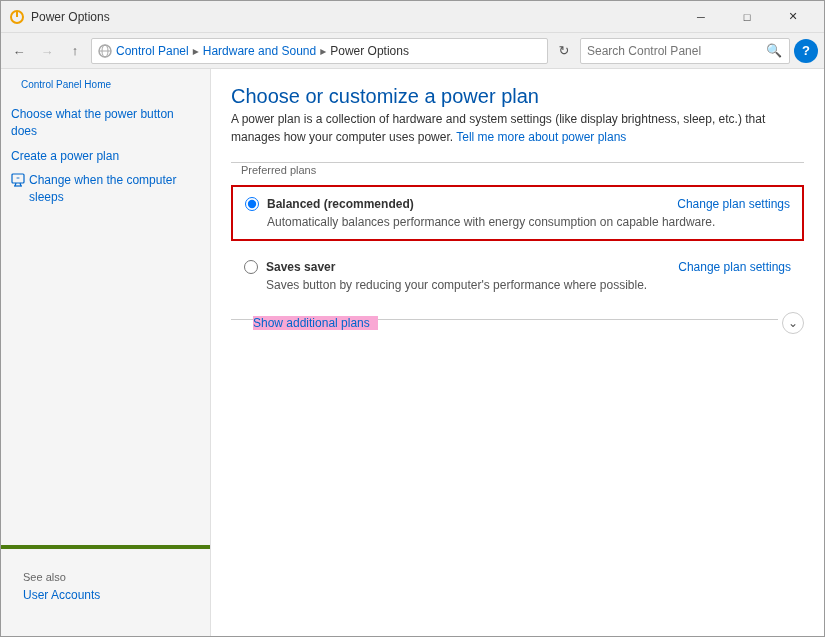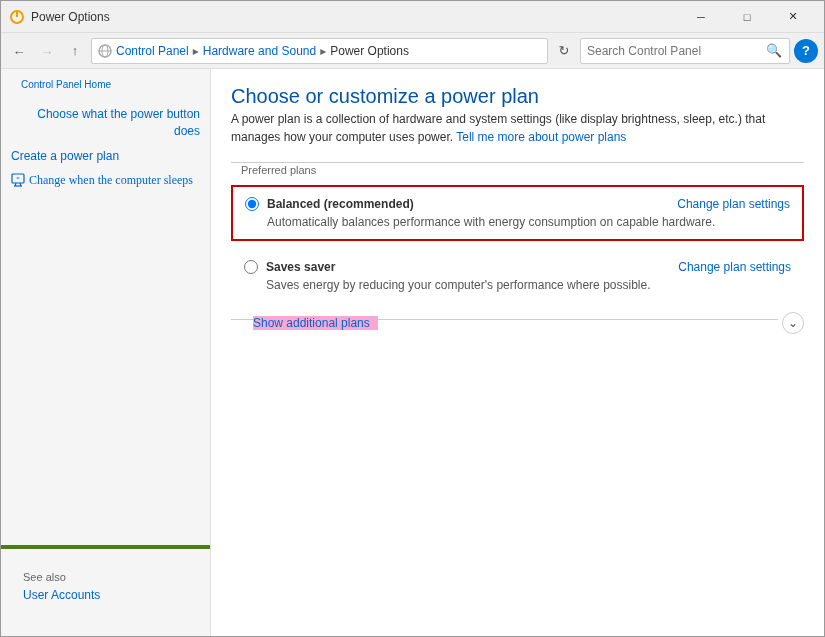--- a/index.html
+++ b/index.html
@@ -25,21 +25,21 @@
     .search-input { border: none; outline: none; flex: 1; font-size: 12px; color: #333; background: transparent; }
     .search-icon { color: #999; font-size: 13px; }
     .help-btn { width: 24px; height: 24px; background: #0078d7; border-radius: 50%; border: none; color: #fff; font-weight: bold; cursor: pointer; font-size: 13px; display: flex; align-items: center; justify-content: center; }
 
     
     .main-layout { display: flex; flex: 1; overflow: hidden; }
 
     
     .sidebar { width: 210px; background: #f5f5f5; border-right: 1px solid #e0e0e0; padding: 10px 0; display: flex; flex-direction: column; }
     .sidebar-nav { flex: 1; padding: 0 10px; }
-    .sidebar-item { margin-bottom: 2px; text-align: right; }
+    .sidebar-item { margin-bottom: 2px; }
     .sidebar-link { color: #0066cc; text-decoration: none; font-size: 12px; cursor: pointer; display: flex; align-items: flex-start; gap: 4px; line-height: 1.4; }
     .sidebar-link-icon { margin-top: 1px; flex-shrink: 0; }
     .control-panel-home { color: #0066cc; font-size: 10px; cursor: pointer; margin-bottom: 16px; padding: 0 10px; }
     .sidebar-bottom { padding: 22px; border-top: 4px solid #4d7c0f; margin-top: auto; }
     .see-also { font-size: 11px; color: #666; margin-bottom: 4px; }
 
     
     .content { flex: 1; padding: 16px 20px; overflow-y: auto; background: #fff; }
     .content-title { font-size: 20px; color: #0055aa; font-weight: normal; margin-bottom: 2px; }
     .content-desc { font-size: 12px; color: #333; line-height: 1.5; margin-bottom: 16px; }
@@ -122,21 +122,21 @@
           </a>
         </div>
 
         <div class="sidebar-item" style="margin-top:8px;">
           <a class="sidebar-link">
             <span>Create a power plan</span>
           </a>
         </div>
 
 
-        <div class="sidebar-item" style="margin-top:8px;font-family:Liberation Serif, serif;">
+        <div class="sidebar-item" style="margin-top:8px;">
           <a class="sidebar-link">
             <span class="sidebar-link-icon">
               <svg width="14" height="14" viewBox="0 0 14 14">
                 <rect x="1" y="1" width="12" height="9" rx="1" fill="none" stroke="#0066cc" stroke-width="1.2"></rect>
                 <line x1="5" y1="10" x2="4" y2="13" stroke="#0066cc" stroke-width="1.2"></line>
                 <line x1="9" y1="10" x2="10" y2="13" stroke="#0066cc" stroke-width="1.2"></line>
                 <line x1="3" y1="13" x2="11" y2="13" stroke="#0066cc" stroke-width="1.2"></line>
                 <path d="M5 5 Q7 3 9 5 Q7 7 5 5Z" fill="#0066cc" opacity="0.5"></path>
               </svg>
             </span>
@@ -178,21 +178,21 @@
 
         
         <div class="plan-item">
           <div class="plan-header">
             <div class="plan-name-row">
               <input type="radio" class="radio-btn" name="power-plan" style="">
               <span class="plan-name">Saves saver</span>
             </div>
             <a class="change-link">Change plan settings</a>
           </div>
-          <div class="plan-desc">Saves energy by reducing your computer's performance where possible.</div>
+          <div class="plan-desc">Saves button by reducing your computer's performance where possible.</div>
         </div>
       </div>
 
       <div class="show-additional">
         <a class="show-additional-text">Show additional plans</a>
         <div class="show-additional-chevron">
           <div class="chevron-circle">⌄</div>
         </div>
       </div>
     </div>

